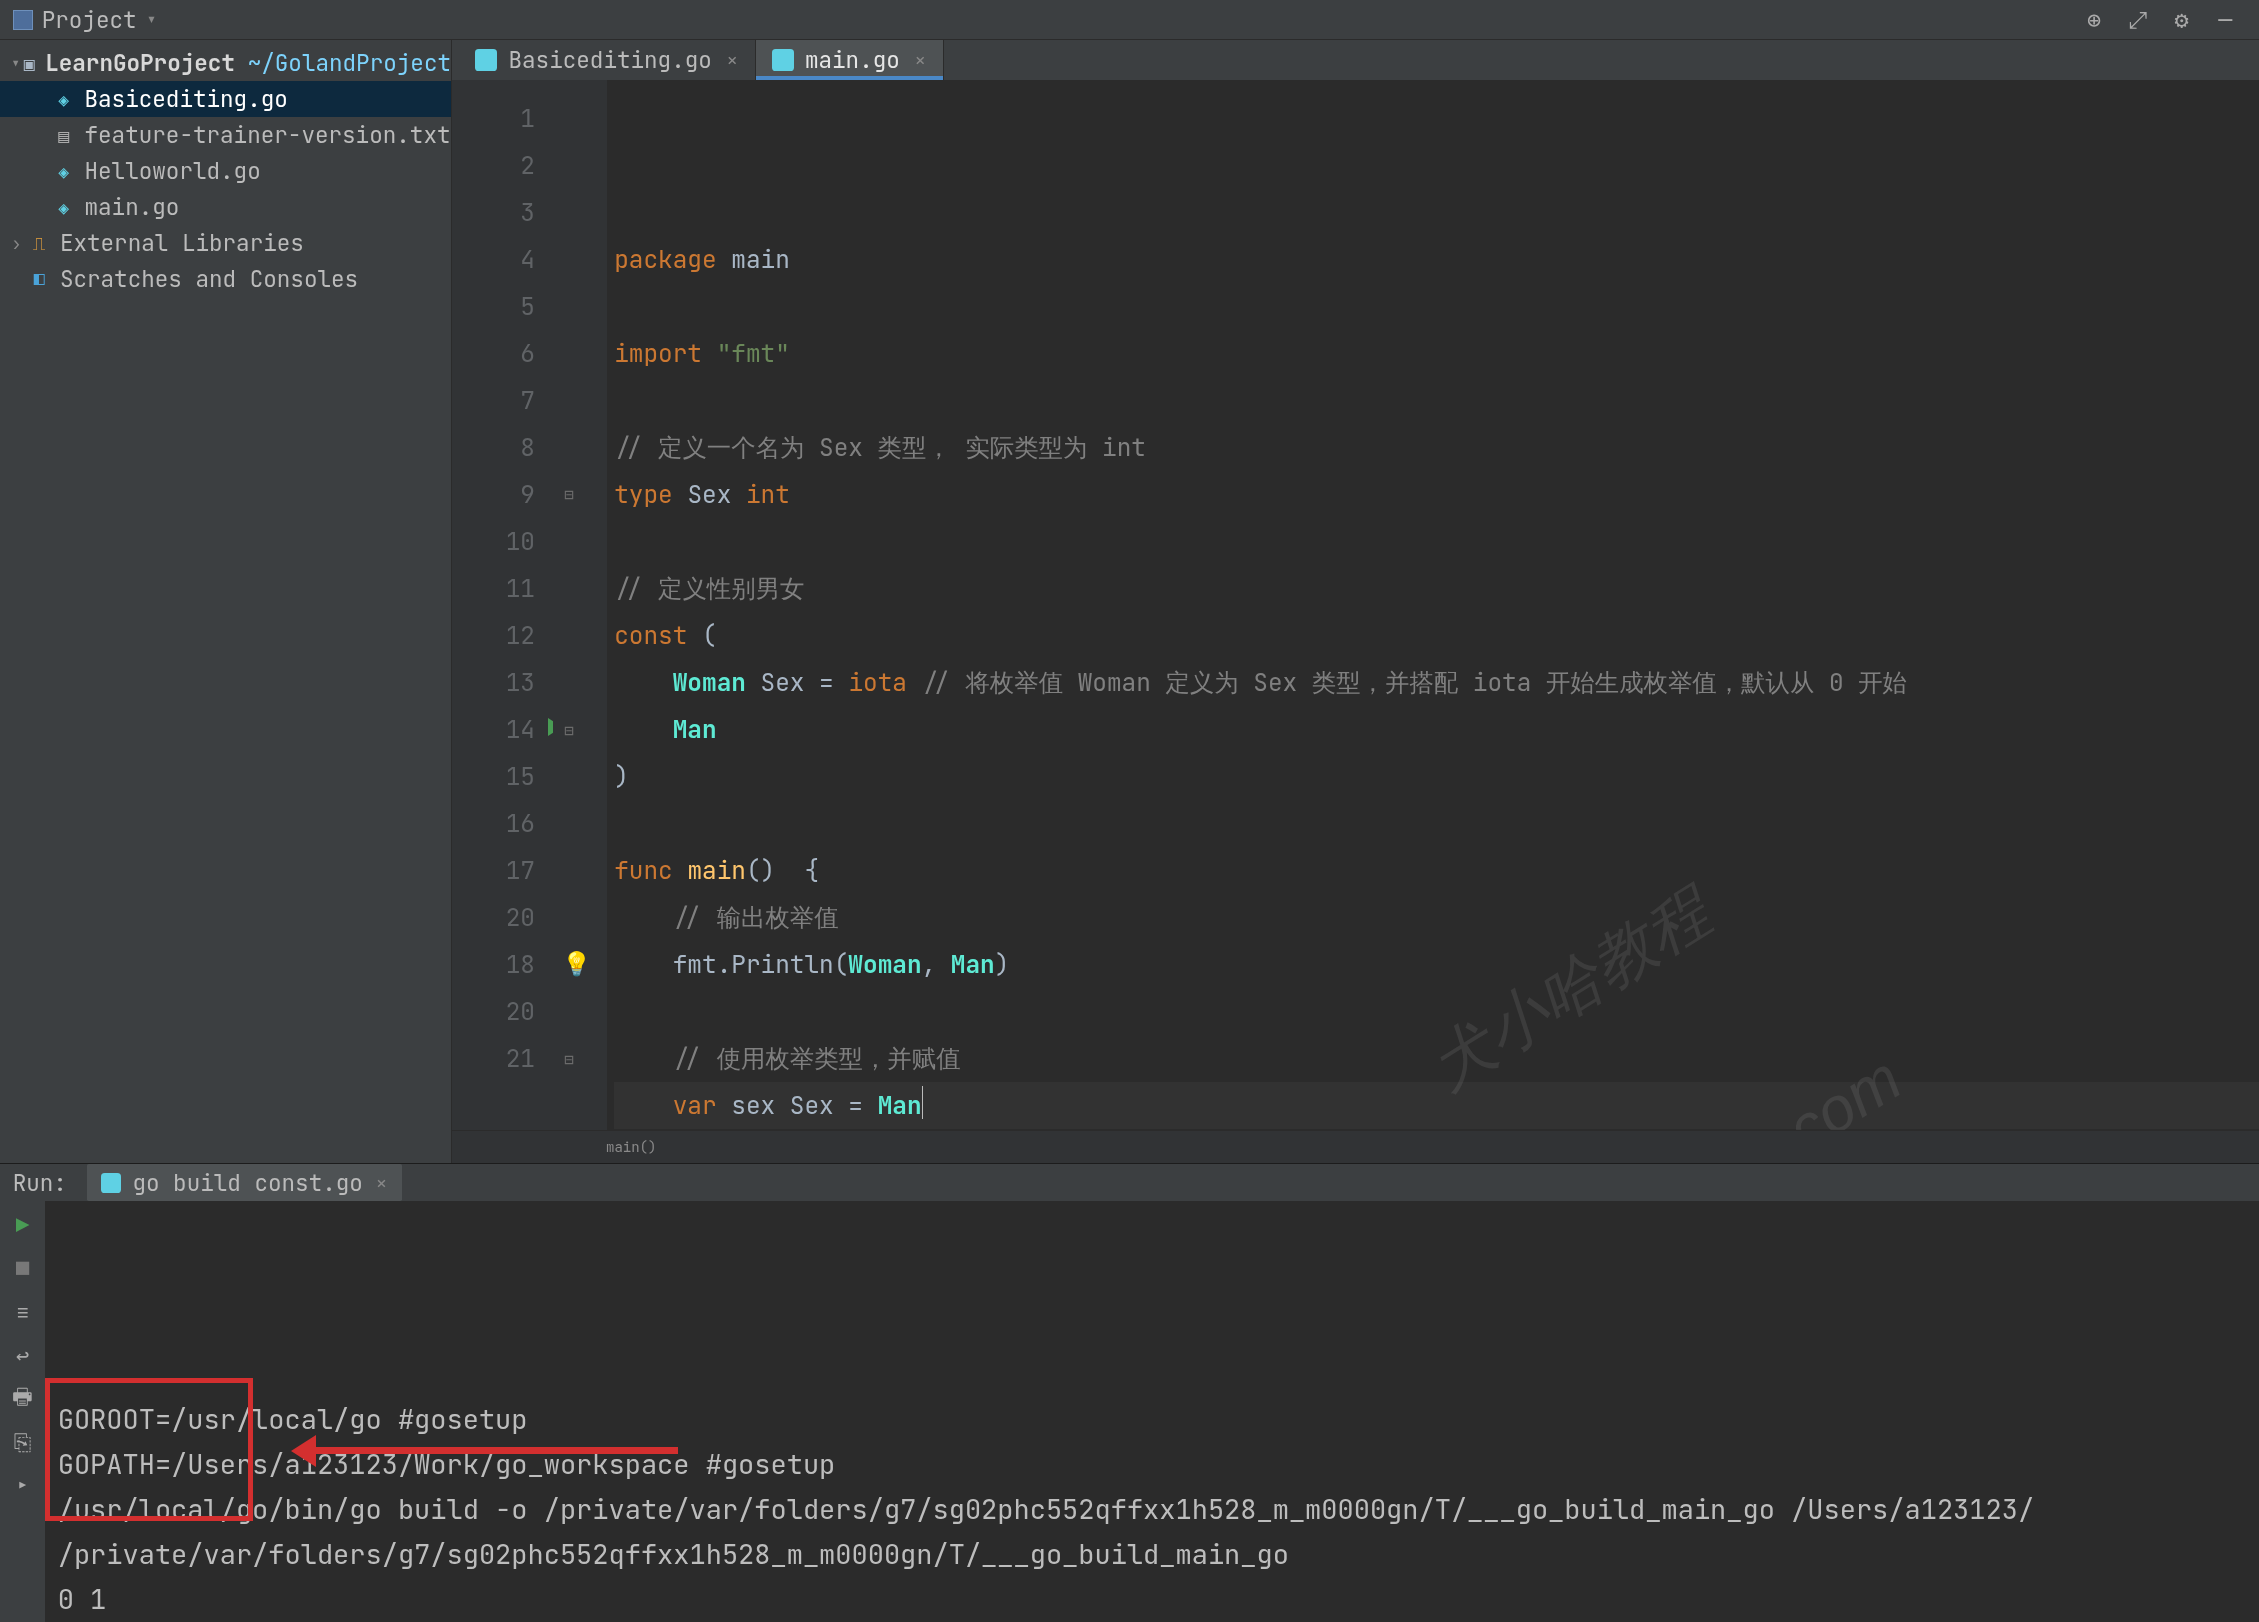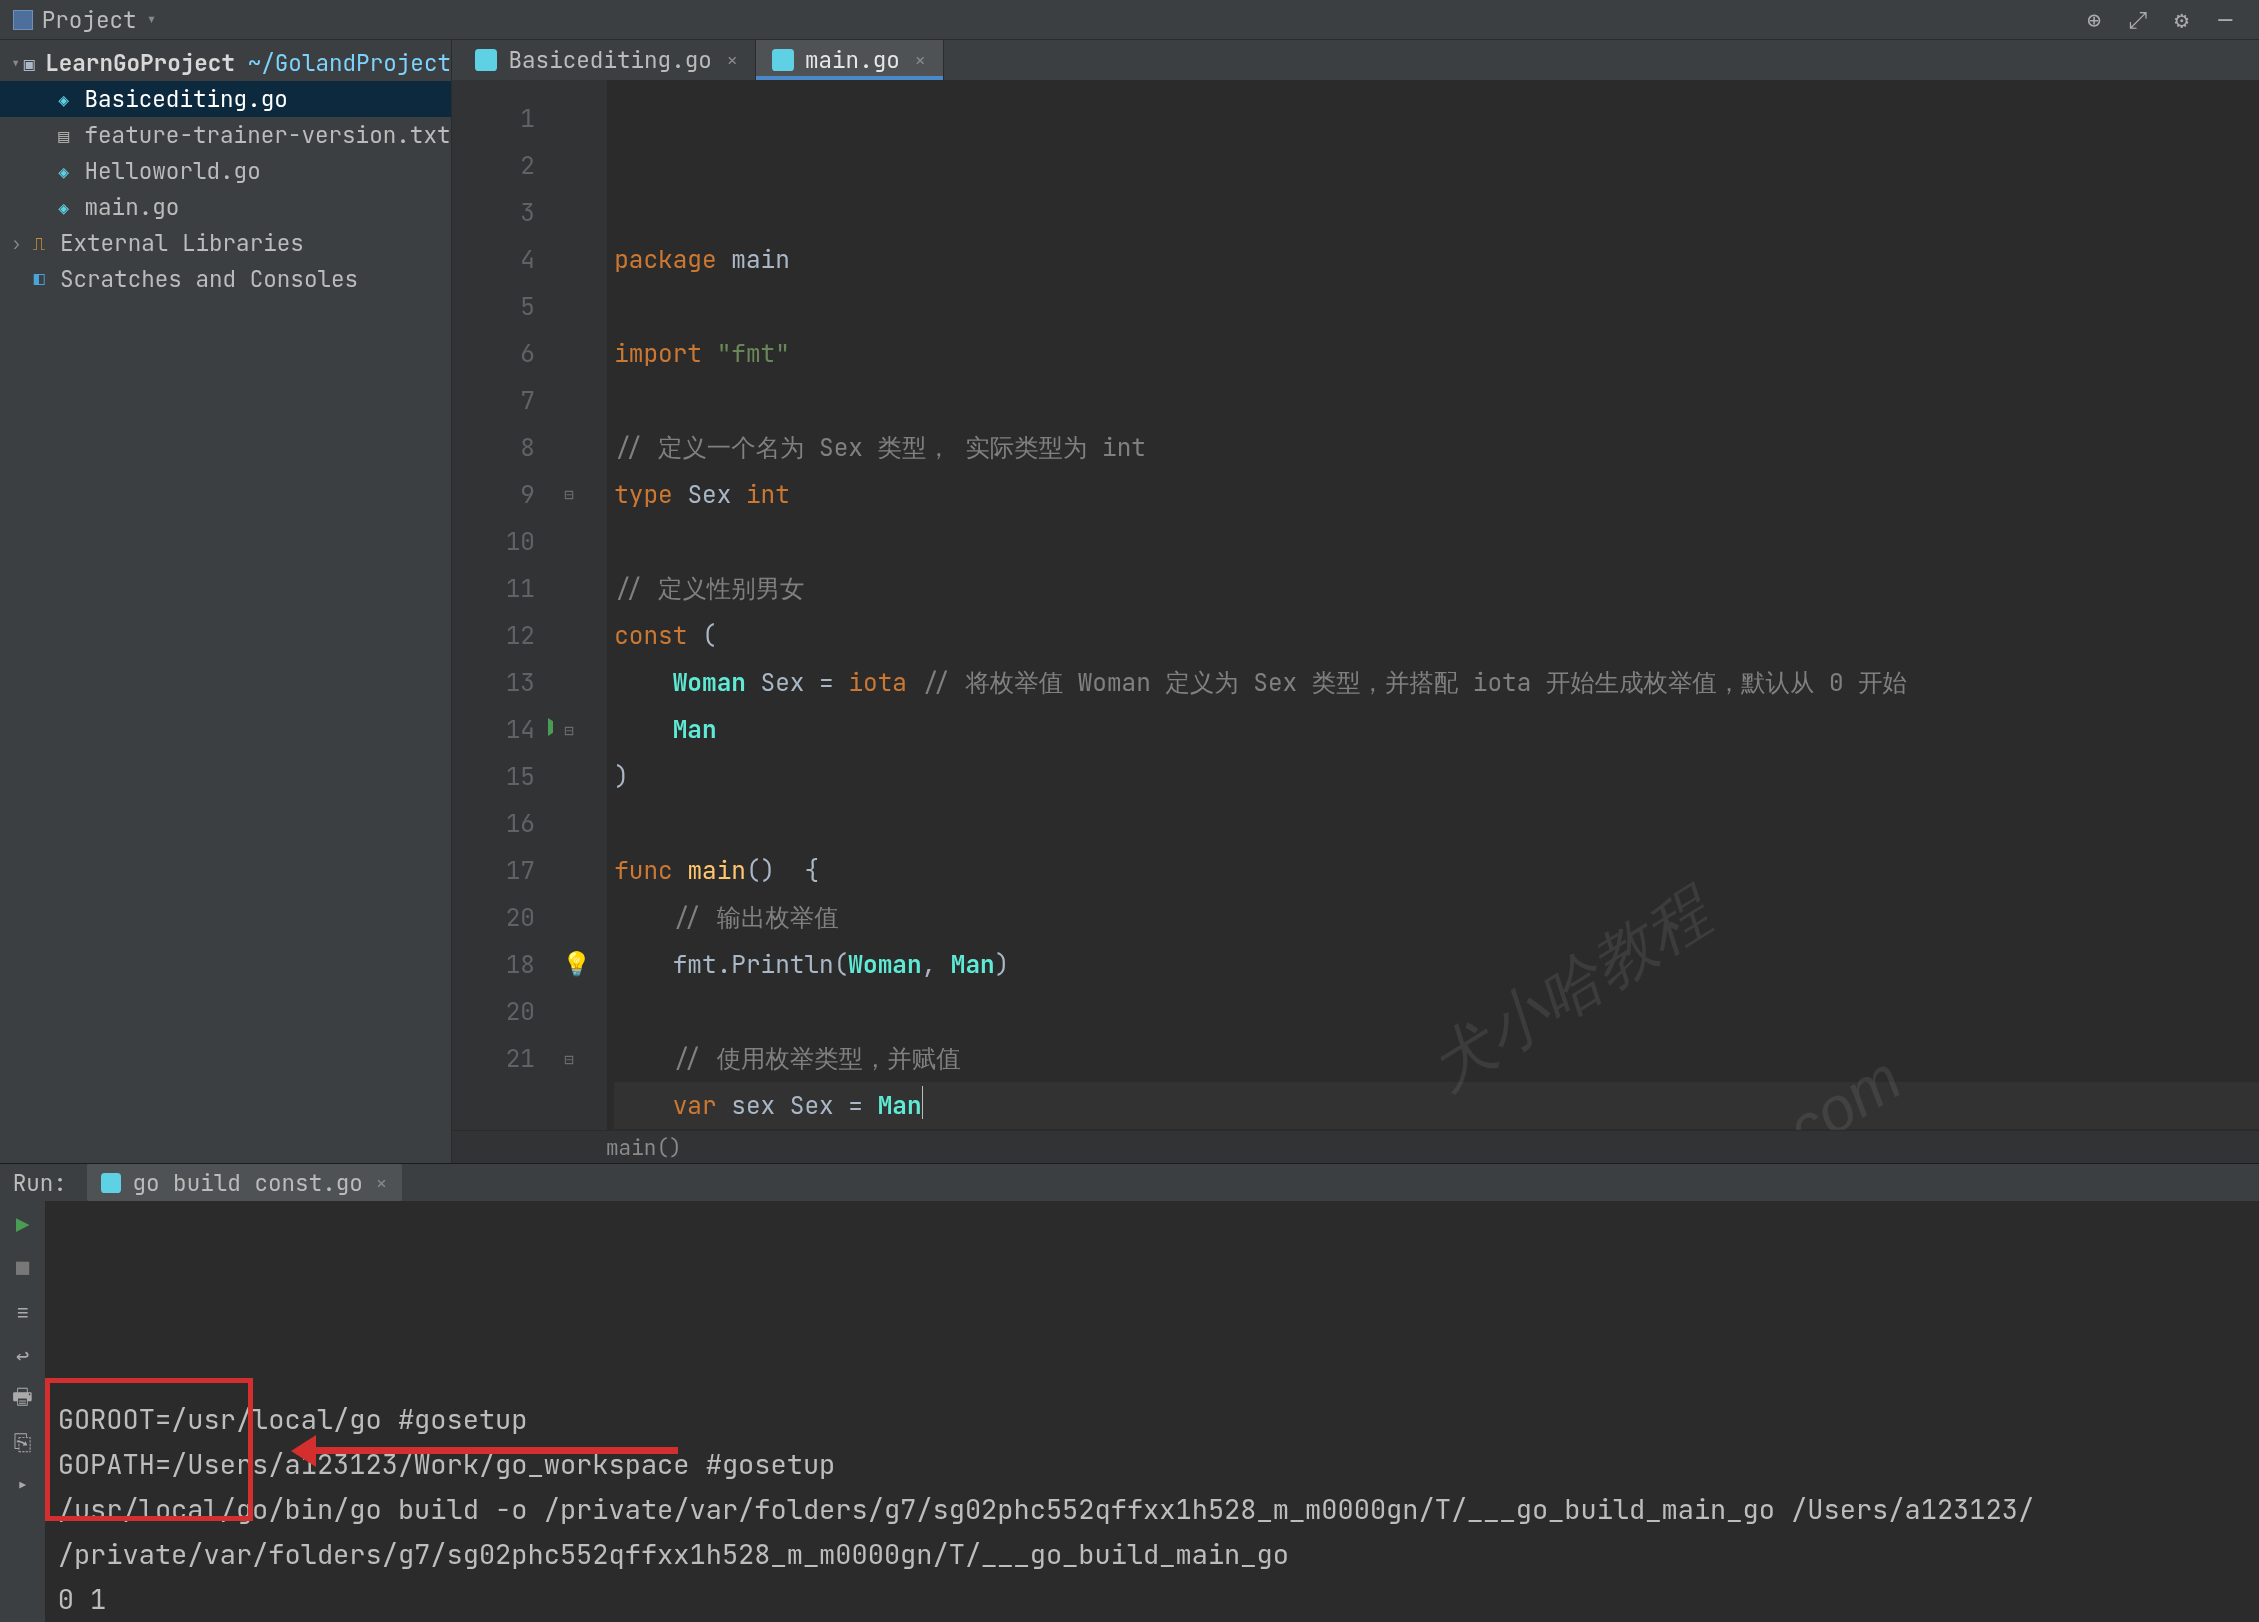--- a/index.html
+++ b/index.html
@@ -55,21 +55,21 @@
   .code .cursor { display:inline-block; width:1.8px; height:33px; background:#bbbbbb; vertical-align:-5.4px; }
 
   .kw { color:#cc7832; }
   .ident { color:#a9b7c6; }
   .type-name { color:#a9b7c6; }
   .str { color:#6a8759; }
   .cmt { color:#808080; }
   .func-name { color:#ffc66d; }
   .field { color:#5eead4;font-weight:bold; }
 
-  .breadcrumb { height:33px; background:#313335; display:flex; align-items:center; padding-left:154px; font-size:21px; color:#8a8a8a; border-top:0.9px solid #2b2b2b; }
+  .breadcrumb { height:33px; background:#313335; display:flex; align-items:center; padding-left:154px; font-size:14px; color:#8a8a8a; border-top:0.9px solid #2b2b2b; }
 
   
   .run-panel { height:460px; background:#2b2b2b; border-top:0.9px solid #1c1c1c; display:flex; flex-direction:column; }
   .run-header { height:43px; background:#3c3f41; display:flex; align-items:center; font-size:22.6px; color:#bbbbbb; padding-left:12.7px; }
   .run-header .cfg-tab { display:flex; align-items:center; background:#4e5254; padding:3.6px 14.5px; border-radius:1.8px; margin-left:20px; }
   .run-header .cfg-tab .go-icon { width:20px; height:20px; background:#5fd1e4; border-radius:3.6px; margin-right:11px; }
   .run-header .cfg-tab .close { margin-left:12.7px; color:#888; font-size:20px; }
 
   .run-body { flex:1; display:flex; }
   .run-side { width:45px; background:#3c3f41; display:flex; flex-direction:column; align-items:center; padding-top:11px; gap:16.3px; }

